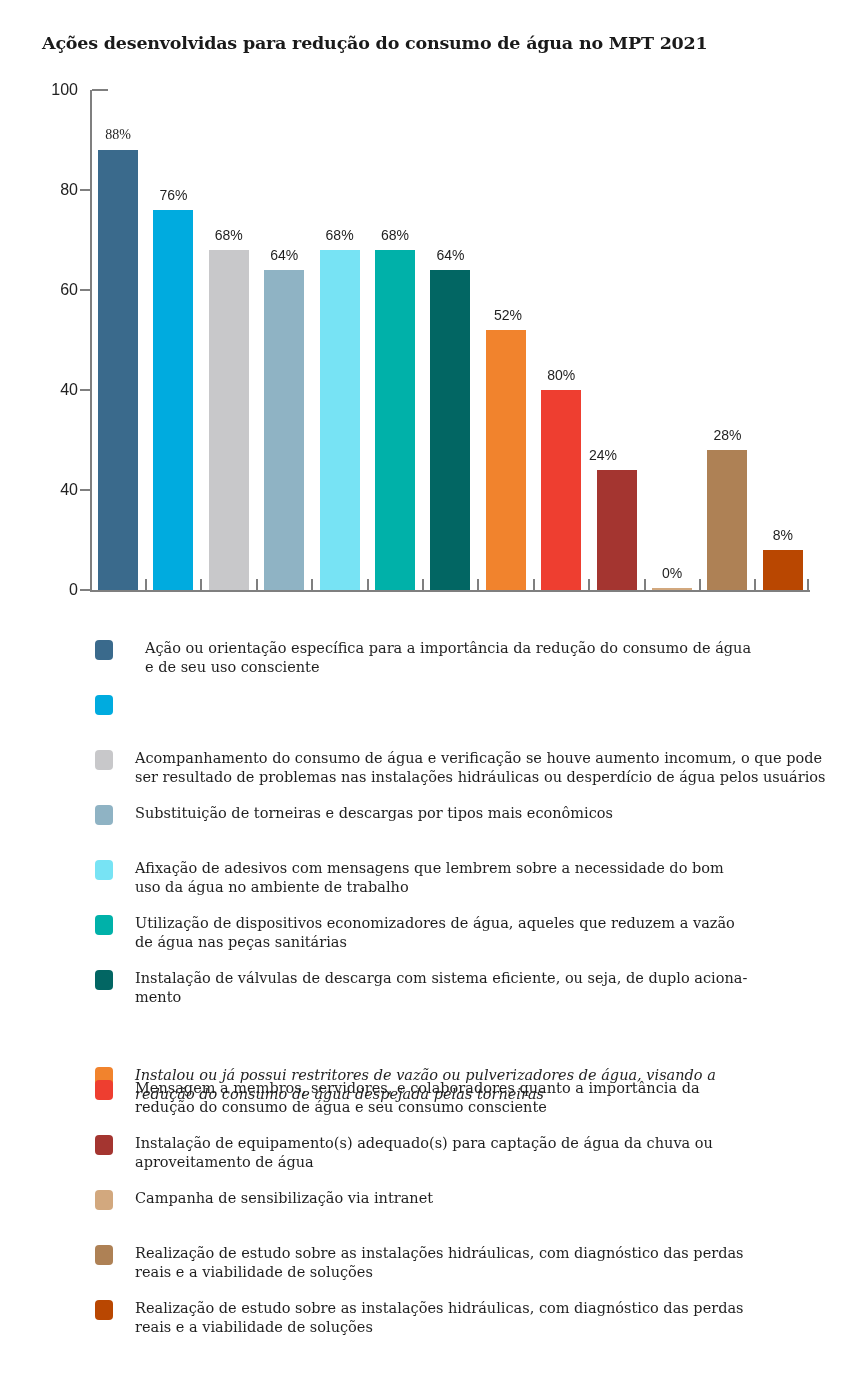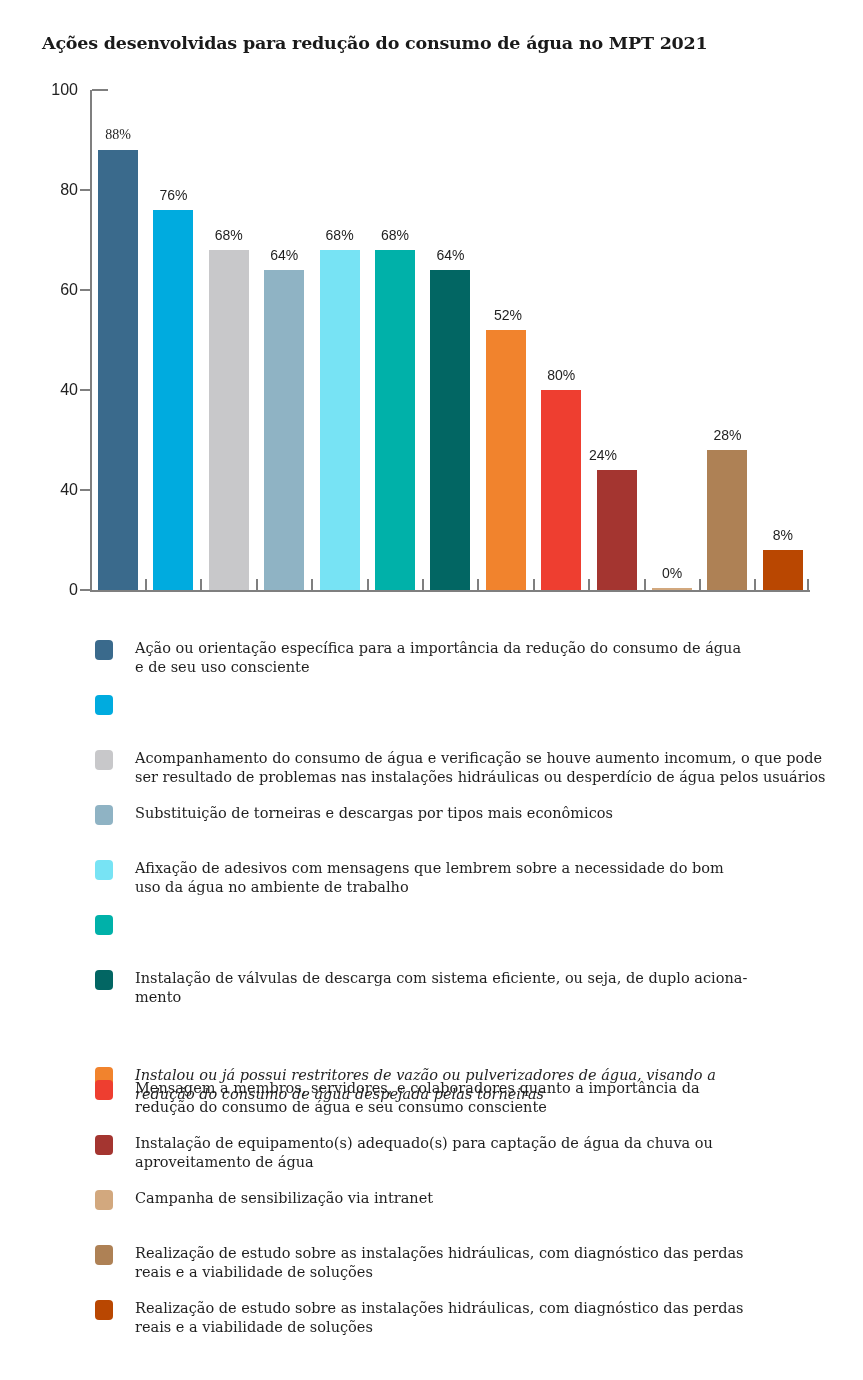--- a/index.html
+++ b/index.html
@@ -98,21 +98,21 @@
         <div class="x-tick" style="left: 532.8px;"></div>
         <div class="x-tick" style="left: 588.2px;"></div>
         <div class="x-tick" style="left: 643.6px;"></div>
         <div class="x-tick" style="left: 699px;"></div>
         <div class="x-tick" style="left: 754.4px;"></div>
         <div class="x-tick" style="left: 807px;"></div>
       </div>
   </div>
 
   <div class="legend" id="legend">
-      <div class="legend-item" style="top: 640px;">
+      <div class="legend-item" style="top: 640px; gap: 10px;">
         <span class="legend-swatch" style="background: rgb(58, 106, 140);"></span>
         <span class="legend-label">Ação ou orientação específica para a importância da redução do consumo de água
 e de seu uso consciente</span>
       </div>
       <div class="legend-item" style="top: 695px;">
         <span class="legend-swatch" style="background: rgb(0, 171, 223);"></span>
       </div>
       <div class="legend-item" style="top: 750px;">
         <span class="legend-swatch" style="background: rgb(200, 200, 202);"></span>
         <span class="legend-label">Acompanhamento do consumo de água e verificação se houve aumento incomum, o que pode
@@ -122,20 +122,22 @@
         <span class="legend-swatch" style="background: rgb(119, 227, 244);"></span>
         <span class="legend-label">Afixação de adesivos com mensagens que lembrem sobre a necessidade do bom
 uso da água no ambiente de trabalho</span>
       </div>
       <div class="legend-item" style="top: 805px;">
         <span class="legend-swatch" style="background: rgb(143, 179, 196);"></span>
         <span class="legend-label">Substituição de torneiras e descargas por tipos mais econômicos</span>
       </div>
       <div class="legend-item" style="top: 915px;">
         <span class="legend-swatch" style="background: rgb(0, 177, 169);"></span>
+        <span class="legend-label">Utilização de dispositivos economizadores de água, aqueles que reduzem a vazão
+de água nas peças sanitárias</span>
       </div>
       <div class="legend-item" style="top: 970px;">
         <span class="legend-swatch" style="background: rgb(2, 102, 99);"></span>
         <span class="legend-label">Instalação de válvulas de descarga com sistema eficiente, ou seja, de duplo aciona-
 mento</span>
       </div>
       <div class="legend-item" style="top: 1067px; font-style: italic;">
         <span class="legend-swatch" style="background: rgb(241, 131, 45);"></span>
         <span class="legend-label">Instalou ou já possui restritores de vazão ou pulverizadores de água, visando a
 redução do consumo de água despejada pelas torneiras</span>

